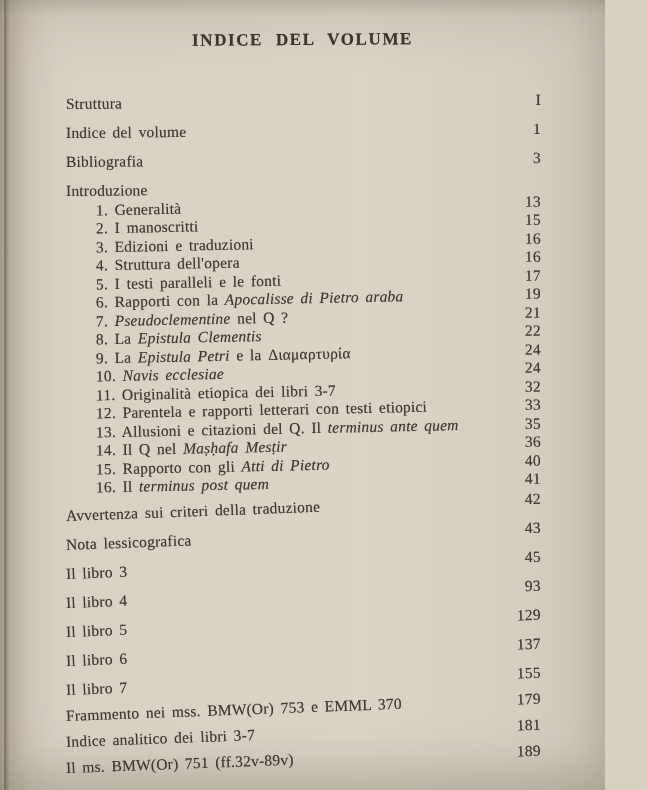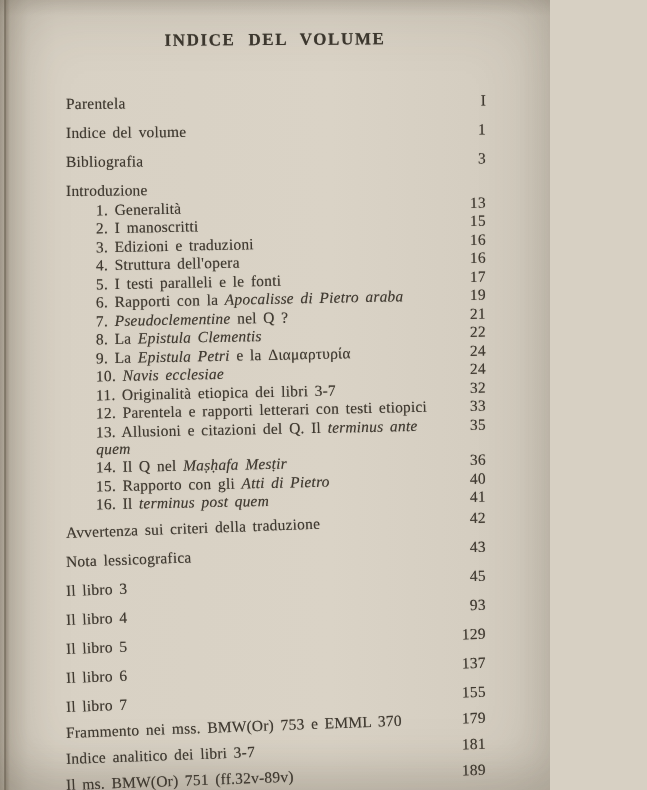--- a/index.html
+++ b/index.html
@@ -2,21 +2,21 @@
 <html><head>
 <meta charset="utf-8">
 <style>
   html, body {
     margin: 0;
     padding: 0;
     background: #d7d0c3;
   }
   .photo {
     position: relative;
-    width: 550px;
+    width: 605px;
     height: 790px;
     overflow: hidden;
     font-family: "Liberation Serif", "DejaVu Serif", serif;
     color: #403a31;
     background:
       linear-gradient(180deg, rgba(110,100,86,0.16) 0px, rgba(110,100,86,0) 16px),
       linear-gradient(90deg, #b3ab9d 0px, #beb6a8 4px, #a59b8c 6px, #c4bcae 10px,
                       #d2cbbe 28px, #d8d1c4 56px, #dad3c6 60%, #d2cbbe 100%);
     box-shadow: inset 0 0 70px rgba(75,65,50,0.22),
                 inset 0 -20px 34px rgba(75,65,50,0.12);
@@ -74,21 +74,21 @@
   }
 </style>
 </head>
 <body>
 
 <div class="photo">
   <div class="edge-line"></div>
   <h1 class="title">INDICE DEL VOLUME</h1>
   <div class="toc" id="toc">
       <div class="row lvl0 g-top">
-        <span class="label"><span>Parentela</span></span>
+        <span class="label"><span>Struttura</span></span>
         <span class="pagenum">I</span>
       </div>
       <div class="row lvl0 g-top">
         <span class="label"><span>Indice del volume</span></span>
         <span class="pagenum">1</span>
       </div>
       <div class="row lvl0 g-top">
         <span class="label"><span>Bibliografia</span></span>
         <span class="pagenum">3</span>
       </div>

